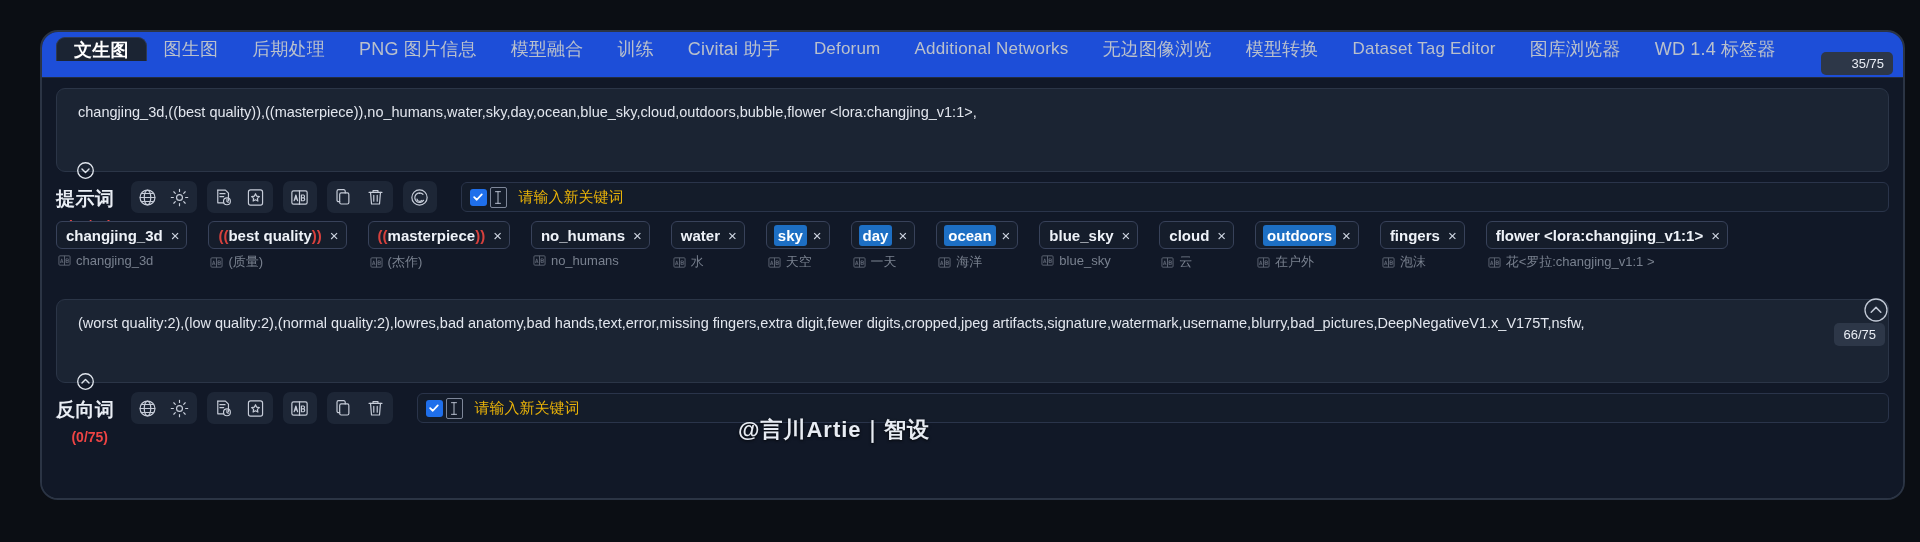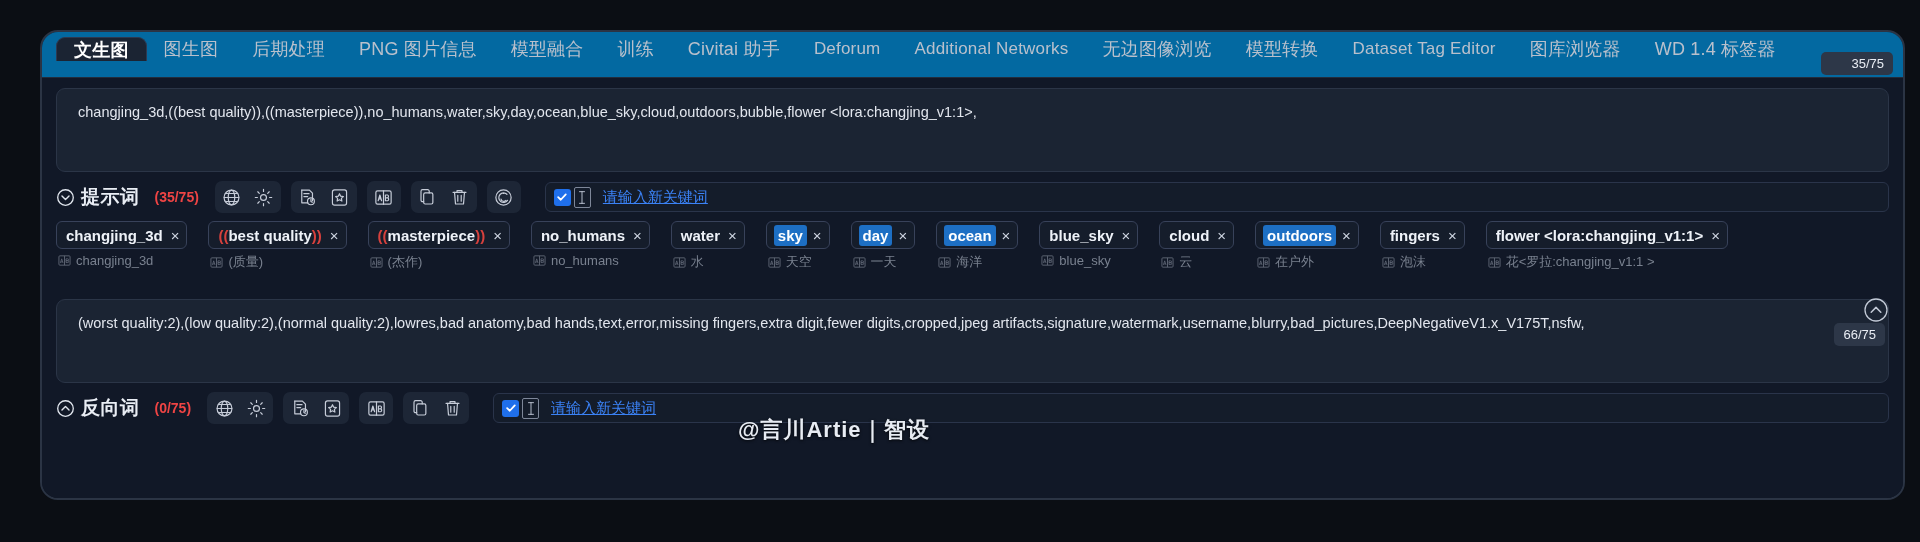--- a/index.html
+++ b/index.html
@@ -18,21 +18,21 @@
     background: #111827;
     border: 2px solid #2b3444;
     border-radius: 18px;
     overflow: hidden;
   }
 
   
   #tab-bar {
     position: relative;
     height: 46px;
-    background: #0369a1;
+    background: #1d4ed8;
     display: flex;
     align-items: stretch;
     padding: 5px 0 16px 14px;
     border-bottom: 1px solid #232c3b;
     white-space: nowrap;
   }
   .tab {
     display: flex; align-items: center;
     padding: 0 17px;
     font-size: 17px;
@@ -77,20 +77,21 @@
     display: flex;
     align-items: center;
     height: 44px;
     margin-top: 3px;
   }
   .section-toggle {
     display: flex; align-items: center;
     gap: 6px;
     cursor: pointer;
     margin-right: 6px;
+    flex-direction: column;
   }
   .chevron {
     width: 19px; height: 19px;
     flex: 0 0 19px;
   }
   .section-title {
     font-size: 19px; font-weight: bold; color: #e9edf4;
     letter-spacing: .5px;
   }
   .section-count {
@@ -142,22 +143,21 @@
     width: 17px; height: 21px;
     margin-left: 3px;
     border: 1px solid #7e8799;
     border-radius: 2px;
     display: flex; align-items: center; justify-content: center;
     flex: 0 0 17px;
   }
   .kw-placeholder {
     margin-left: 12px;
     font-size: 15px;
-    color: #3b82f6;
-    text-decoration: underline;
+    color: #eab308;
   }
 
   
   #tag-strip {
     display: flex;
     align-items: flex-start;
     gap: 7px;
     margin-top: 2px;
     height: 56px;
     overflow: hidden;

